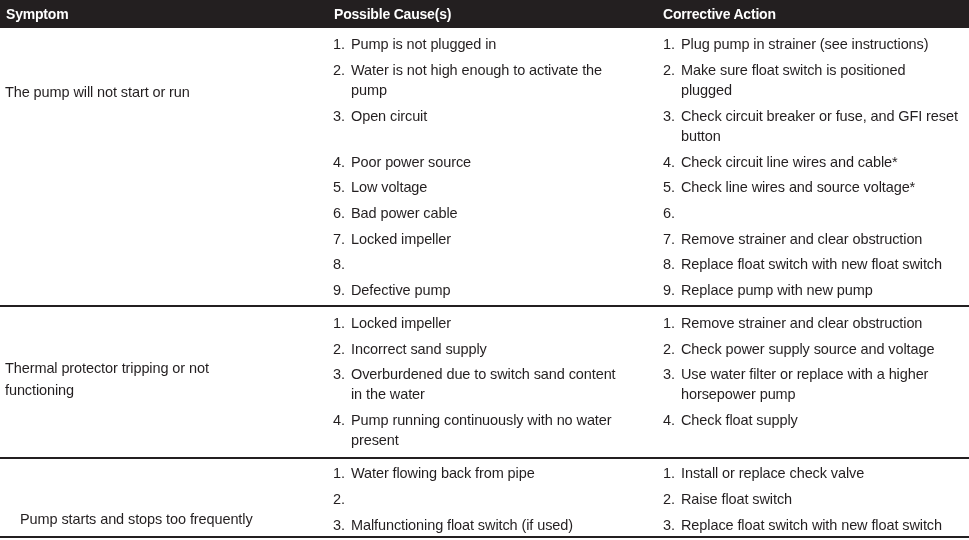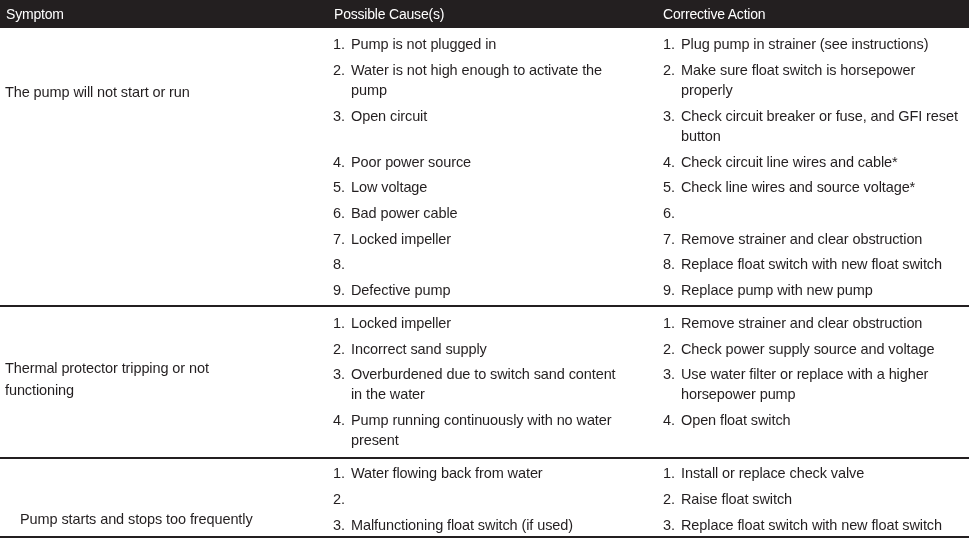--- a/index.html
+++ b/index.html
@@ -1,20 +1,20 @@
 <!DOCTYPE html>
 <html><head>
 <meta charset="utf-8">
 <style>
   html, body { margin: 0; padding: 0; background: #ffffff; }
   body { width: 969px; height: 540px; overflow: hidden; position: relative;
          font-family: "Liberation Sans", sans-serif; color: #231f20; }
   .table { position: absolute; left: 0; top: 0; width: 969px; }
   .hdr { position: absolute; left: 0; top: 0; width: 969px; height: 28px; background: #231f20; }
-  .hdr span { position: absolute; top: 6px; color: #ffffff; font-weight: normal; font-size: 14px; letter-spacing: -0.2px; }
+  .hdr span { position: absolute; top: 6px; color: #ffffff; font-weight: bold; font-size: 14px; letter-spacing: -0.2px; }
   .divider { position: absolute; left: 0; width: 969px; height: 2px; background: #231f20; }
   .cell { position: absolute; font-size: 14.5px; line-height: 20px; letter-spacing: -0.1px; margin-top: 48px; }
   .item { position: absolute; font-size: 14.5px; line-height: 20px; letter-spacing: -0.1px; padding-left: 18px; }
   .item .num { position: absolute; left: 0; top: 0; }
 </style>
 </head>
 <body>
 
 <div class="table">
   <div class="hdr">
@@ -30,21 +30,21 @@
     <div class="item" style="left:333px;top:60px;width:280px"><span class="num">2.</span><span>Water is not high enough to activate the pump</span></div>
     <div class="item" style="left:333px;top:106px;width:280px"><span class="num">3.</span><span>Open circuit</span></div>
     <div class="item" style="left:333px;top:152px;width:280px"><span class="num">4.</span><span>Poor power source</span></div>
     <div class="item" style="left:333px;top:177px;width:280px"><span class="num">5.</span><span>Low voltage</span></div>
     <div class="item" style="left:333px;top:203px;width:280px"><span class="num">6.</span><span>Bad power cable</span></div>
     <div class="item" style="left:333px;top:229px;width:280px"><span class="num">7.</span><span>Locked impeller</span></div>
     <div class="item" style="left:333px;top:254px;width:280px"><span class="num">8.</span></div>
     <div class="item" style="left:333px;top:280px;width:280px"><span class="num">9.</span><span>Defective pump</span></div>
 
     <div class="item" style="left:663px;top:34px;width:300px"><span class="num">1.</span><span>Plug pump in strainer (see instructions)</span></div>
-    <div class="item" style="left:663px;top:60px;width:270px"><span class="num">2.</span><span>Make sure float switch is horsepower properly</span></div>
+    <div class="item" style="left:663px;top:60px;width:270px"><span class="num">2.</span><span>Make sure float switch is positioned plugged</span></div>
     <div class="item" style="left:663px;top:106px;width:290px"><span class="num">3.</span><span>Check circuit breaker or fuse, and GFI reset button</span></div>
     <div class="item" style="left:663px;top:152px;width:300px"><span class="num">4.</span><span>Check circuit line wires and cable*</span></div>
     <div class="item" style="left:663px;top:177px;width:300px"><span class="num">5.</span><span>Check line wires and source voltage*</span></div>
     <div class="item" style="left:663px;top:203px;width:300px"><span class="num">6.</span></div>
     <div class="item" style="left:663px;top:229px;width:300px"><span class="num">7.</span><span>Remove strainer and clear obstruction</span></div>
     <div class="item" style="left:663px;top:254px;width:310px;white-space:nowrap"><span class="num">8.</span><span>Replace float switch with new float switch</span></div>
     <div class="item" style="left:663px;top:280px;width:300px"><span class="num">9.</span><span>Replace pump with new pump</span></div>
   </div>
   <div class="divider" style="top:305px"></div>
 
@@ -52,28 +52,28 @@
     <div class="cell" style="left:5px;top:309px;width:260px;line-height:22px">Thermal protector tripping or not functioning</div>
 
     <div class="item" style="left:333px;top:313px;width:290px"><span class="num">1.</span><span>Locked impeller</span></div>
     <div class="item" style="left:333px;top:339px;width:290px"><span class="num">2.</span><span>Incorrect sand supply</span></div>
     <div class="item" style="left:333px;top:364px;width:270px"><span class="num">3.</span><span>Overburdened due to switch sand content in the water</span></div>
     <div class="item" style="left:333px;top:410px;width:270px"><span class="num">4.</span><span>Pump running continuously with no water present</span></div>
 
     <div class="item" style="left:663px;top:313px;width:300px"><span class="num">1.</span><span>Remove strainer and clear obstruction</span></div>
     <div class="item" style="left:663px;top:339px;width:310px;white-space:nowrap"><span class="num">2.</span><span>Check power supply source and voltage</span></div>
     <div class="item" style="left:663px;top:364px;width:290px"><span class="num">3.</span><span>Use water filter or replace with a higher horsepower pump</span></div>
-    <div class="item" style="left:663px;top:410px;width:290px"><span class="num">4.</span><span>Open float switch</span></div>
+    <div class="item" style="left:663px;top:410px;width:290px"><span class="num">4.</span><span>Check float supply</span></div>
   </div>
   <div class="divider" style="top:457px"></div>
 
   <div>
     <div class="cell" style="left:20px;top:461px;width:300px">Pump starts and stops too frequently</div>
 
-    <div class="item" style="left:333px;top:463px;width:300px"><span class="num">1.</span><span>Water flowing back from water</span></div>
+    <div class="item" style="left:333px;top:463px;width:300px"><span class="num">1.</span><span>Water flowing back from pipe</span></div>
     <div class="item" style="left:333px;top:489px;width:300px;white-space:nowrap"><span class="num">2.</span></div>
     <div class="item" style="left:333px;top:515px;width:300px;white-space:nowrap"><span class="num">3.</span><span>Malfunctioning float switch (if used)</span></div>
 
     <div class="item" style="left:663px;top:463px;width:300px"><span class="num">1.</span><span>Install or replace check valve</span></div>
     <div class="item" style="left:663px;top:489px;width:300px"><span class="num">2.</span><span>Raise float switch</span></div>
     <div class="item" style="left:663px;top:515px;width:310px;white-space:nowrap"><span class="num">3.</span><span>Replace float switch with new float switch</span></div>
   </div>
   <div class="divider" style="top:536px"></div>
 </div>
 

